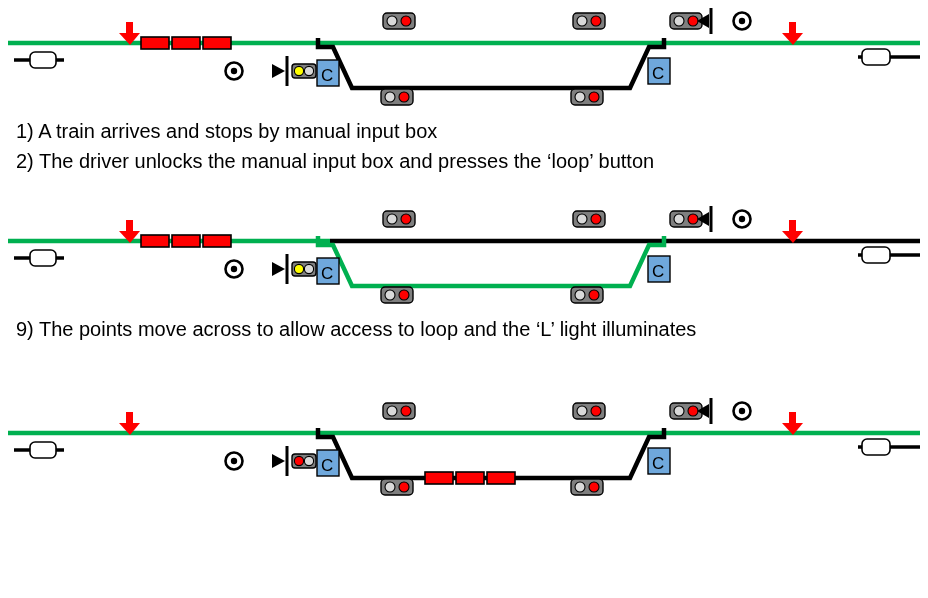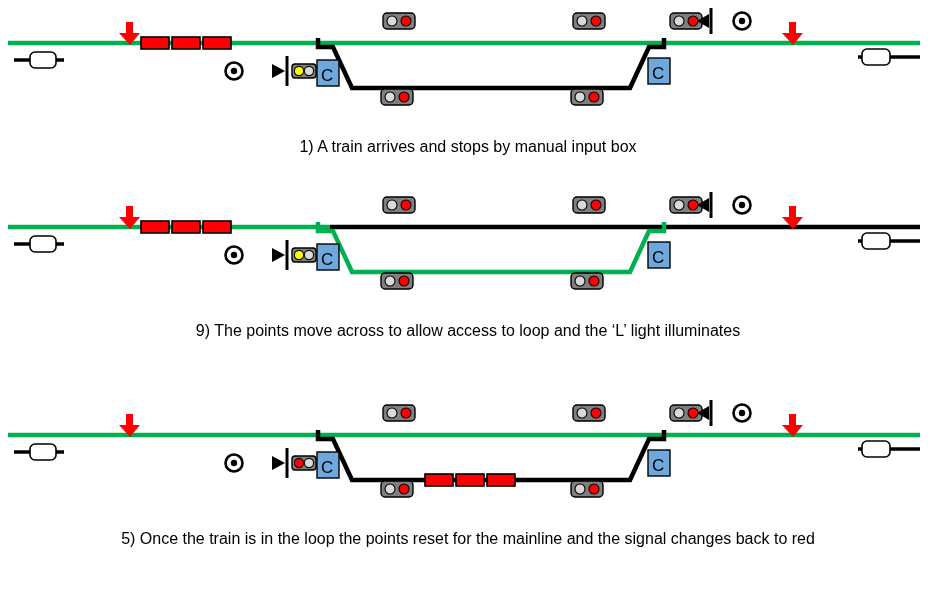--- a/index.html
+++ b/index.html
@@ -1,19 +1,19 @@
 <!DOCTYPE html>
 <html style="--mainline-green: #00B050; --track-black: #000000; --train-red: #FF0000; --arrow-red: #FF0000; --signal-red: #FF0000; --signal-yellow: #FFFF00; --lamp-grey: #D9D9D9; --signal-body-grey: #7F7F7F; --c-box-blue: #6FA8DC;"><head>
 <meta charset="utf-8">
 <style>
   html,body{margin:0;padding:0;background:#fff;}
   body{width:928px;height:598px;overflow:hidden;font-family:"Liberation Sans",sans-serif;color:#000;}
   svg{display:block;}
   .caption{padding:4px 8px 0 16px;}
-  .caption p{margin:16px;font-size:16px;line-height:30px;text-align:center;}
+  .caption p{margin:0;font-size:20px;line-height:30px;}
   .trk{fill:none;stroke-width:4.5;stroke-linejoin:miter;}
   .stub{stroke:#000;stroke-width:3.5;}
   .endbox{fill:#fff;stroke:#000;stroke-width:1.6;}
   .arrow{fill:var(--arrow-red,#f00);}
   .car{fill:var(--train-red,#f00);stroke:#000;stroke-width:1.6;}
   .sighead{fill:var(--signal-body-grey,#7f7f7f);stroke:#000;stroke-width:1.4;}
   .lamp{stroke:#000;stroke-width:1.1;}
   .lamp-grey{fill:var(--lamp-grey,#d9d9d9);}
   .lamp-red{fill:var(--signal-red,#f00);}
   .cbox{fill:var(--c-box-blue,#6fa8dc);stroke:#000;stroke-width:1.4;}
@@ -106,20 +106,21 @@
   </g>
   <g>
     <rect class="sighead" x="571" y="89" width="32" height="16" rx="4"></rect>
     <circle class="lamp lamp-grey" cx="580" cy="97" r="5"></circle>
     <circle class="lamp lamp-red" cx="594" cy="97" r="5"></circle>
   </g>
 </svg>
 
 <div class="caption">
   <p>1) A train arrives and stops by manual input box</p>
+  <p>2) The driver unlocks the manual input box and presses the ‘loop’ button</p>
 </div>
 
 <svg class="mt22" width="928" height="112" viewBox="0 0 928 112">
   <g>
     <line class="trk" x1="8" y1="43" x2="330" y2="43" stroke="#00B050"></line>
     <line class="trk" x1="330" y1="43" x2="920" y2="43" stroke="#000000"></line>
   </g>
   <g>
     <line class="stub" x1="14" y1="60" x2="64" y2="60"></line>
     <rect class="endbox" x="30" y="52" width="26" height="16" rx="5"></rect>
@@ -279,14 +280,13 @@
     <circle class="lamp lamp-red" cx="404" cy="97" r="5"></circle>
   </g>
   <g>
     <rect class="sighead" x="571" y="89" width="32" height="16" rx="4"></rect>
     <circle class="lamp lamp-grey" cx="580" cy="97" r="5"></circle>
     <circle class="lamp lamp-red" cx="594" cy="97" r="5"></circle>
   </g>
 </svg>
 
 <div class="caption">
-  <p>5) Once the train is in the loop the points reset for the mainline and the signal changes back to red</p>
 </div>
 
 </body></html>

